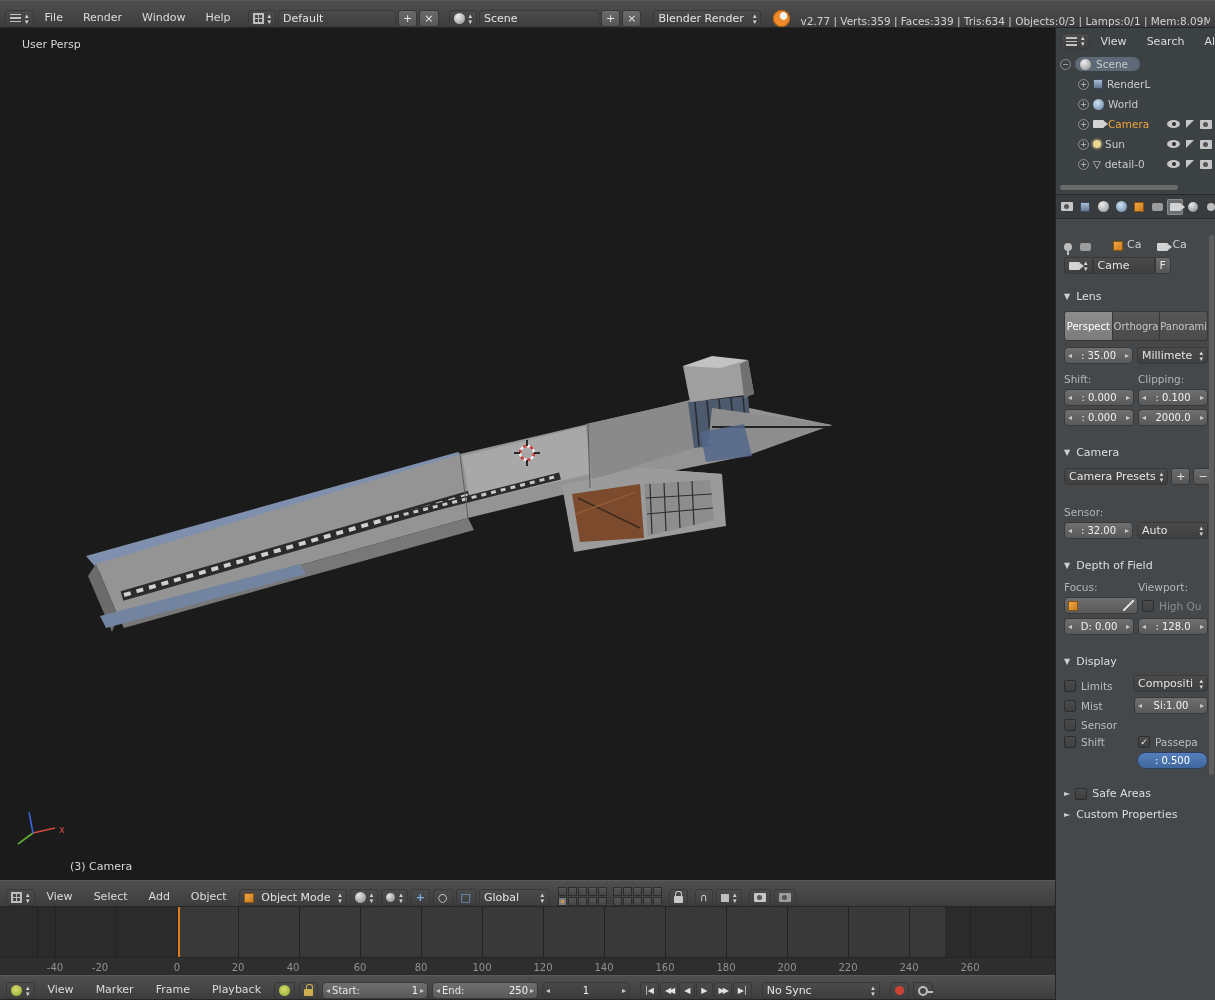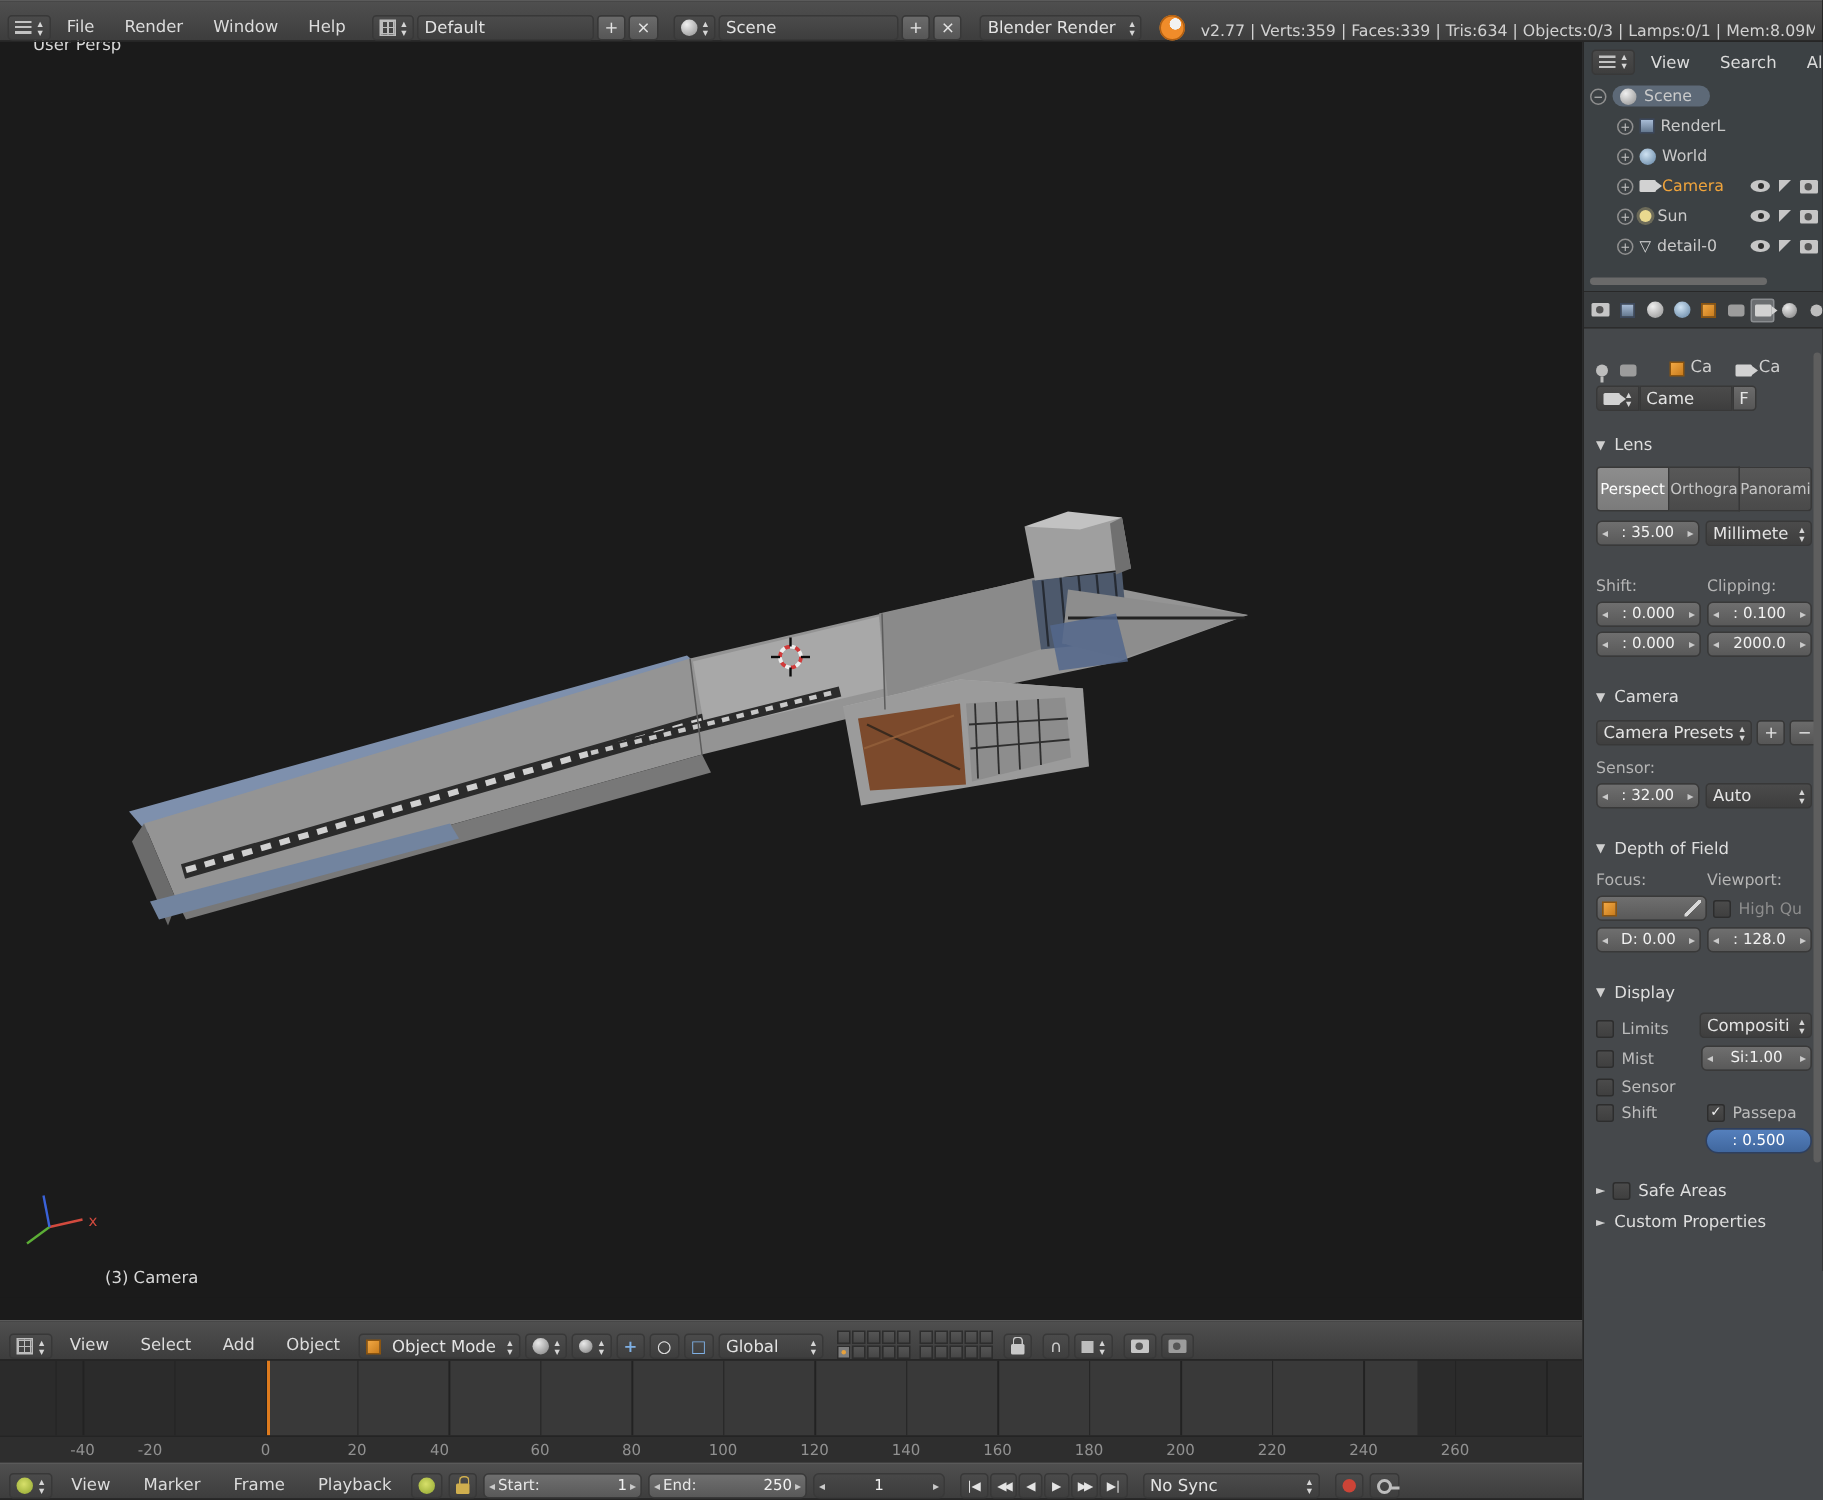--- a/index.html
+++ b/index.html
@@ -78,21 +78,21 @@
   .i-magnet{color:#d0d0d0;font-size:11px;line-height:1;flex:none}
   .tgl{width:11px;height:11px;border-radius:50%;border:1px solid #8f8f8f;color:#c4c4c4;font-size:8px;
       display:inline-flex;align-items:center;justify-content:center;flex:none}
   
   .layers{display:grid;grid-template-columns:repeat(5,9px);grid-auto-rows:9px;gap:1px}
   .layers .cell{background:linear-gradient(#555,#464646);border:1px solid #2d2d2d;position:relative}
   .layers .cell.on{background:#7d7d7d}
   .layers .cell.on::after{content:"";position:absolute;left:2px;top:2px;width:3px;height:3px;border-radius:50%;background:#e6a13c}
   
   #topbar{left:0;top:0;width:1215px;height:28px;padding:0 5px;gap:2px;z-index:5}
-  #viewport{left:0;top:13px;width:1055px;height:852px;background:#1b1b1b;overflow:hidden}
+  #viewport{left:0;top:28px;width:1055px;height:852px;background:#1b1b1b;overflow:hidden}
   #vp-label{left:22px;top:10px;color:#d8d8d8;font-size:11px}
   #vp-camlabel{left:70px;top:832px;color:#d8d8d8;font-size:11px}
   #vp-header{left:0;top:880px;width:1055px;height:27px;padding:0 6px;gap:3px}
   #tl-strip{left:0;top:907px;width:1055px;height:68px;background:#2b2b2b;overflow:hidden}
   #tl-range{position:absolute;left:177px;top:0;width:768px;height:50px;background:#393939}
   #tl-grid{position:absolute;left:0;top:0;width:1055px;height:50px;
       background:repeating-linear-gradient(90deg,#222 0 1px,transparent 1px 61px);background-position:55px 0}
   #tl-cursor{position:absolute;left:178px;top:0;width:2px;height:50px;background:#de7b1e}
   #tl-nums{position:absolute;left:0;top:50px;width:1055px;height:18px;background:#2e2e2e;border-top:1px solid #242424}
   .tick{position:absolute;bottom:2px;transform:translateX(-50%);color:#919191;font-size:10px}
@@ -507,21 +507,21 @@
           <span class="fld">
             <span class="arr">◂</span>
             <span class="val">: 35.00</span>
             <span class="arr">▸</span>
           </span>
           <span class="btn dark sm" style="justify-content:space-between">
             <span style="overflow:hidden">Millimete</span>
             <span class="updown"></span>
           </span>
         </div>
-        <div class="cols" style="margin-top:21px">
+        <div class="cols" style="margin-top:9px">
           <span class="label">Shift:</span>
           <span class="label">Clipping:</span>
         </div>
         <div class="cols" style="margin-top:4px">
           <span class="fld">
             <span class="arr">◂</span>
             <span class="val">: 0.000</span>
             <span class="arr">▸</span>
           </span>
           <span class="fld">
@@ -548,21 +548,21 @@
           <span>Camera</span>
         </div>
         <div class="row" style="margin-top:9px;gap:3px">
           <span class="btn dark sm" style="flex:1;justify-content:space-between">
             <span style="overflow:hidden">Camera Presets</span>
             <span class="updown"></span>
           </span>
           <span class="btn sm">+</span>
           <span class="btn sm">−</span>
         </div>
-        <div class="label" style="margin-top:9px">Sensor:</div>
+        <div class="label" style="margin-top:21px">Sensor:</div>
         <div class="cols" style="margin-top:4px">
           <span class="fld">
             <span class="arr">◂</span>
             <span class="val">: 32.00</span>
             <span class="arr">▸</span>
           </span>
           <span class="btn dark sm" style="justify-content:space-between">
             <span>Auto</span>
             <span class="updown"></span>
           </span>

